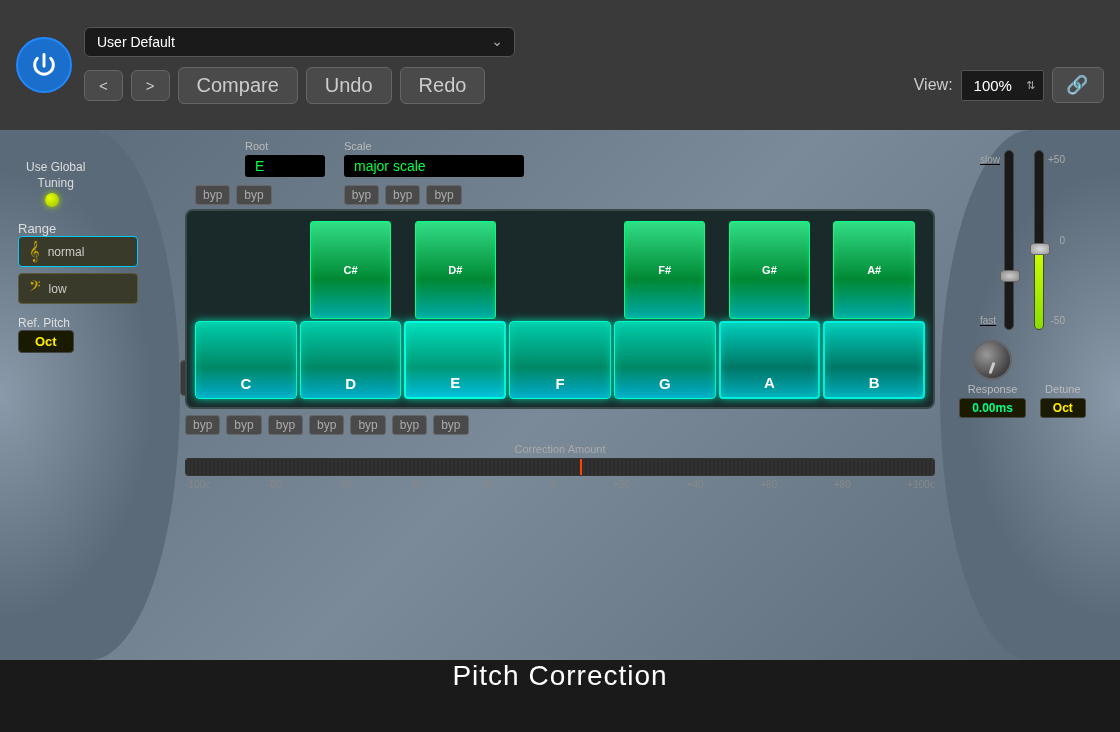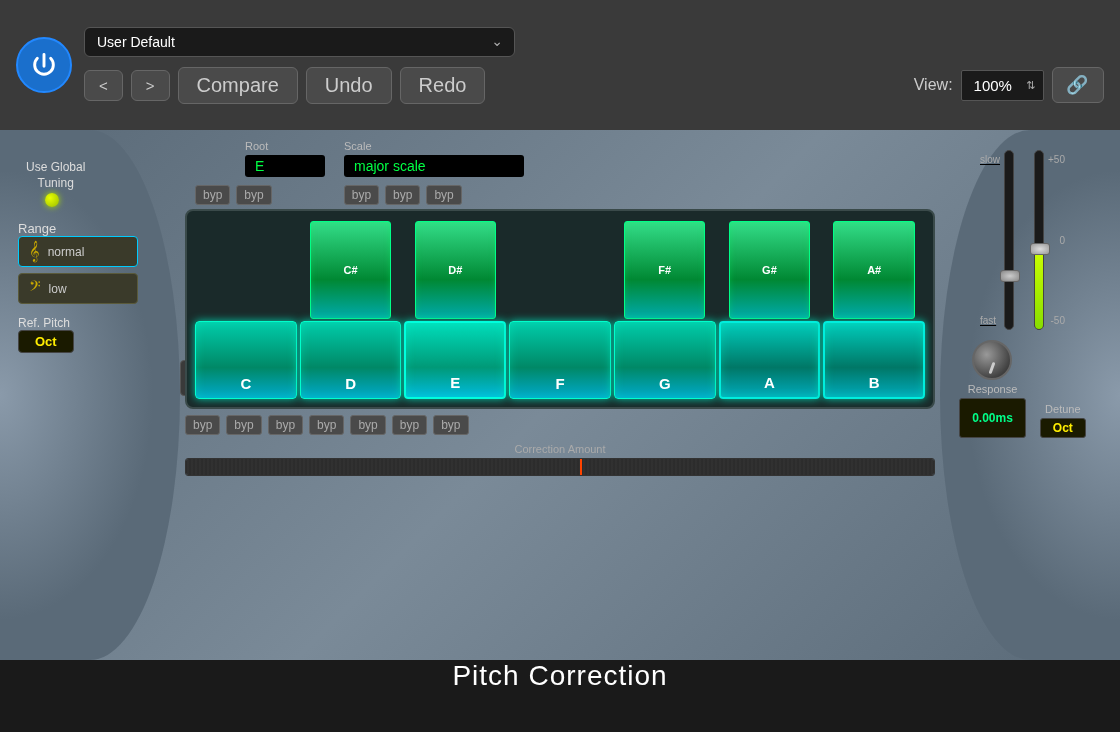--- a/index.html
+++ b/index.html
@@ -483,21 +483,21 @@
       align-items: center;
       gap: 3px;
     }
     .knob-label { color: #bbb; font-size: 11px; }
     .knob-display {
       background: #1a1a00;
       border: 1px solid #444;
       border-radius: 3px;
       color: #00ff88;
       font-size: 12px;
-      padding: 12px 12px;
+      padding: 2px 12px;
       font-weight: bold;
     }
     .knob-display-yellow {
       background: #1a1a00;
       border: 1px solid #444;
       border-radius: 3px;
       color: #ffee00;
       font-size: 12px;
       padding: 2px 12px;
       font-weight: bold;
@@ -716,20 +716,33 @@
       <button class="byp-btn">byp</button>
       <button class="byp-btn">byp</button>
       <button class="byp-btn">byp</button>
     </div>
 
     <div class="correction-label">Correction Amount</div>
     <div class="correction-bar-container">
       <div class="correction-bar-fill" style="width:100%;"></div>
       <div class="correction-marker"></div>
     </div>
+    <div class="correction-scale">
+      <span>-100c</span>
+      <span>-80</span>
+      <span>-60</span>
+      <span>-40</span>
+      <span>-20</span>
+      <span>0</span>
+      <span>+20</span>
+      <span>+40</span>
+      <span>+60</span>
+      <span>+80</span>
+      <span>+100c</span>
+    </div>
   </div>
 
   <div class="right-panel">
     <div class="sliders-row">
 
       <div style="display:flex; align-items:center; gap:4px;text-decoration:underline;">
         <div class="slow-fast-labels">
           <span>slow</span>
           <span>fast</span>
         </div>

